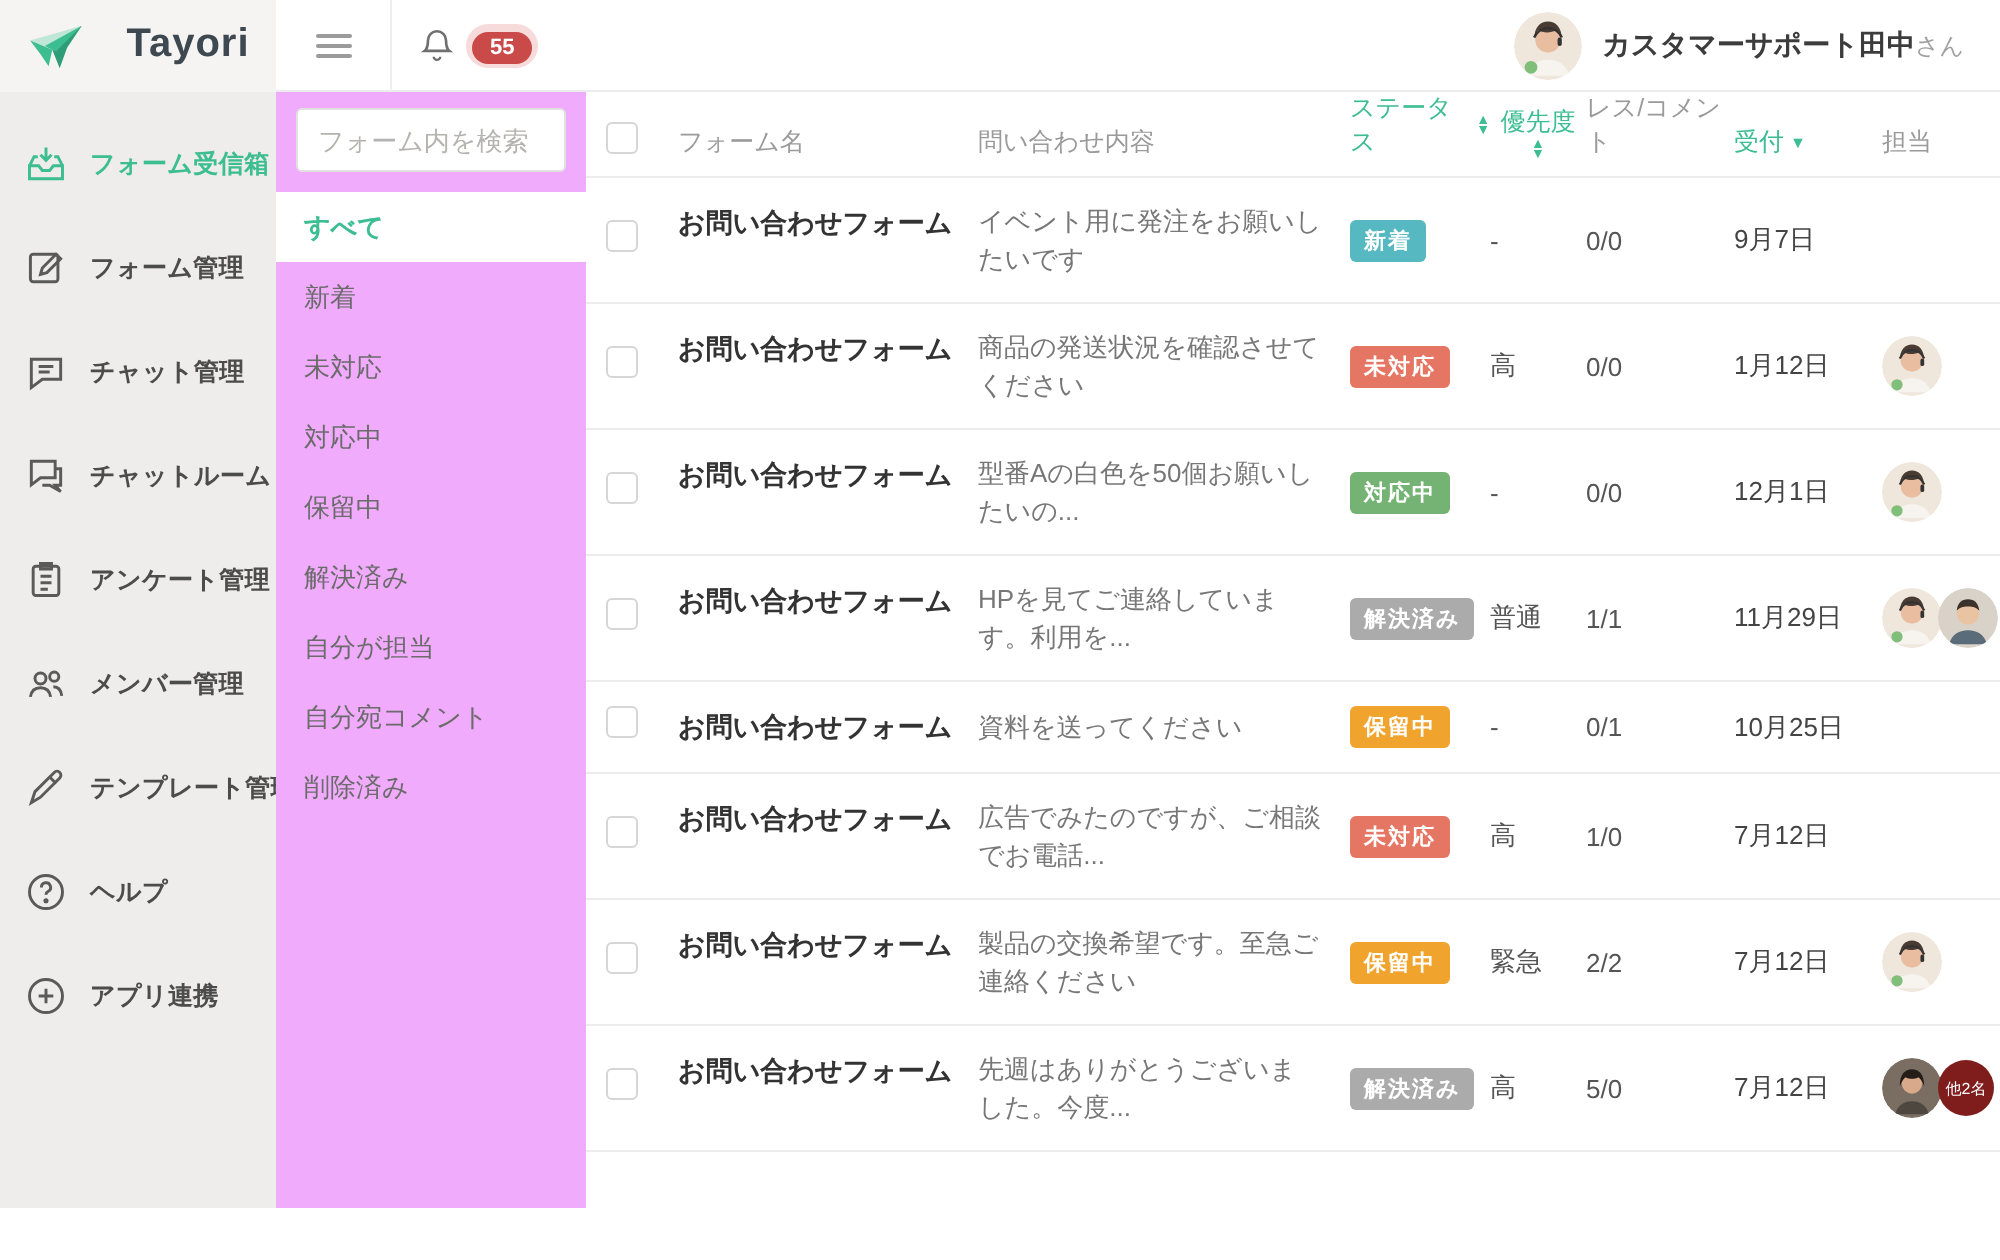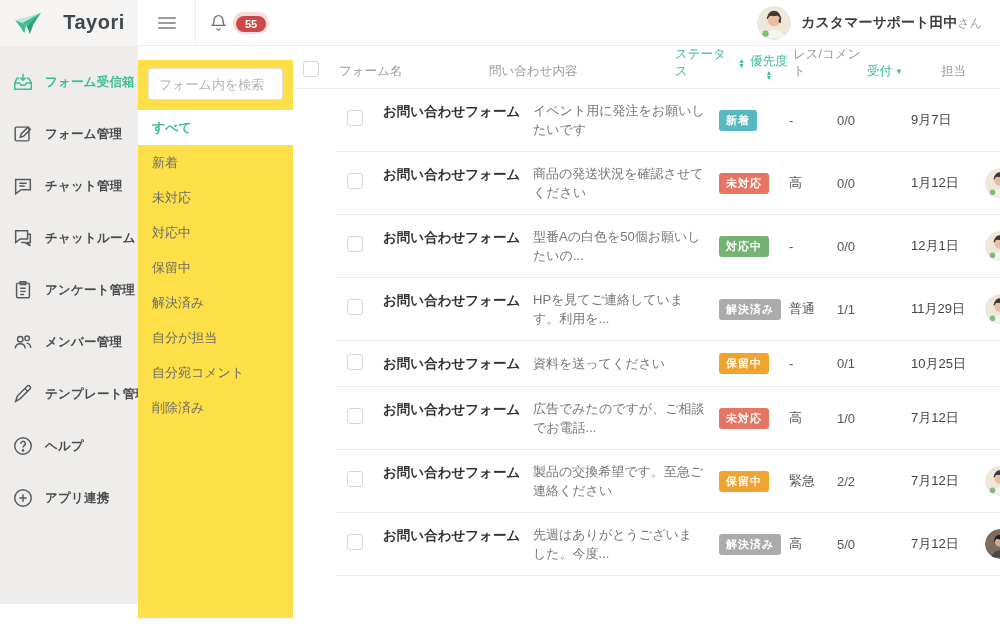--- a/index.html
+++ b/index.html
@@ -26,21 +26,21 @@
   
   .body { position:absolute; top:46px; left:0; width:1000px; height:584px; }
   .side-nav { position:absolute; left:0; top:0; width:138px; height:558px; background:#eeedeb; padding-top:10px; }
   .side-item { position:relative; display:flex; align-items:center; gap:11px; height:52px; padding:0 10px 0 12px; cursor:pointer; color:#4c4c4c; }
   .side-item .side-icon { width:22px; height:22px; flex:none; color:#5a5a5a; }
   .side-item .side-label { font-size:12.5px; font-weight:700; letter-spacing:.2px; white-space:nowrap; }
   .side-item.active { color:#3cbd92; }
   .side-item.active .side-icon { color:#3cbd92; }
   .side-badge { margin-left:auto; background:#d64f4a; color:#fff; width:17px; height:17px; border-radius:50%; font-size:10px; font-weight:700; display:flex; align-items:center; justify-content:center; }
 
-  .filter-col { position:absolute; left:138px; top:14px; width:155px; height:558px; background:#fde047; }
+  .filter-col { position:absolute; left:138px; top:0; width:155px; height:558px; background:#f0abfc; }
   .search-box { margin:8px 10px 10px 10px; }
   .search-box input { width:100%; height:32px; border:1px solid #e2e1df; border-radius:3px; background:#fff; padding:0 10px; font-size:13px; color:#555; font-family:inherit; outline:none; }
   .search-box input::placeholder { color:#b5b3af; }
   .filter-item { height:35px; display:flex; align-items:center; padding:0 14px; font-size:13px; color:#6b6b6b; cursor:pointer; white-space:nowrap; }
   .filter-item.active { background:#fff; color:#3cbd92; font-weight:700; }
 
   
   .main { position:absolute; left:293px; top:0; width:707px; height:584px; background:#fff; overflow:hidden; }
   .toolbar { display:flex; align-items:center; padding:10px 14px 10px 10px; height:48px; }
   .form-selector { font-size:16px; color:#333; display:flex; align-items:center; gap:7px; cursor:pointer; }
@@ -57,21 +57,21 @@
 
   .col-check { width:36px; flex:none; }
   .col-form { width:150px; flex:none; }
   .col-inquiry { width:186px; flex:none; }
   .col-status { width:70px; flex:none; }
   .col-priority { width:48px; flex:none; }
   .col-res { width:74px; flex:none; }
   .col-date { width:74px; flex:none; }
   .col-assignee { flex:1; }
 
-  .row { display:flex; align-items:center; padding:12px 0 12px 10px; border-bottom:1px solid #ececec;margin-left:44px; }
+  .row { display:flex; align-items:center; padding:12px 0 12px 10px; border-bottom:1px solid #ececec; }
   .row.clipped { border-bottom:none; }
   .checkbox { width:16px; height:16px; border:1px solid #d6d6d6; border-radius:3px; background:#fff; display:inline-block; cursor:pointer; }
   .cell-form { font-size:13.5px; font-weight:700; color:#333; align-self:flex-start; padding-top:2px; }
   .cell-inquiry { font-size:13px; color:#777; line-height:19px; padding-right:14px; }
   .badge { display:inline-block; color:#fff; font-size:11px; font-weight:700; border-radius:3px; padding:3px 7px; letter-spacing:1px; }
   .cell-plain { font-size:13px; color:#555; }
   .cell-date { font-size:13px; color:#444; }
   .assignees { display:flex; align-items:center; }
   .assignees .avatar { width:30px; height:30px; }
   .assignees > * + * { margin-left:-2px; }

